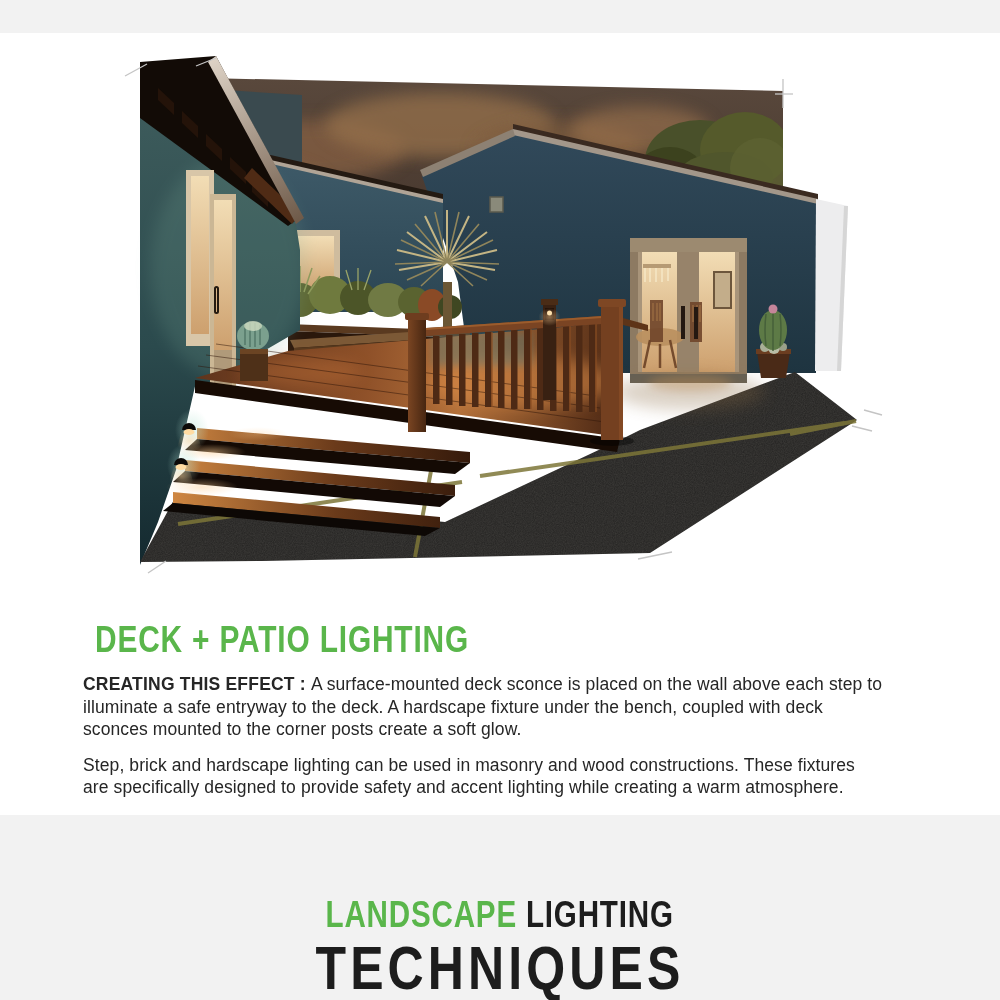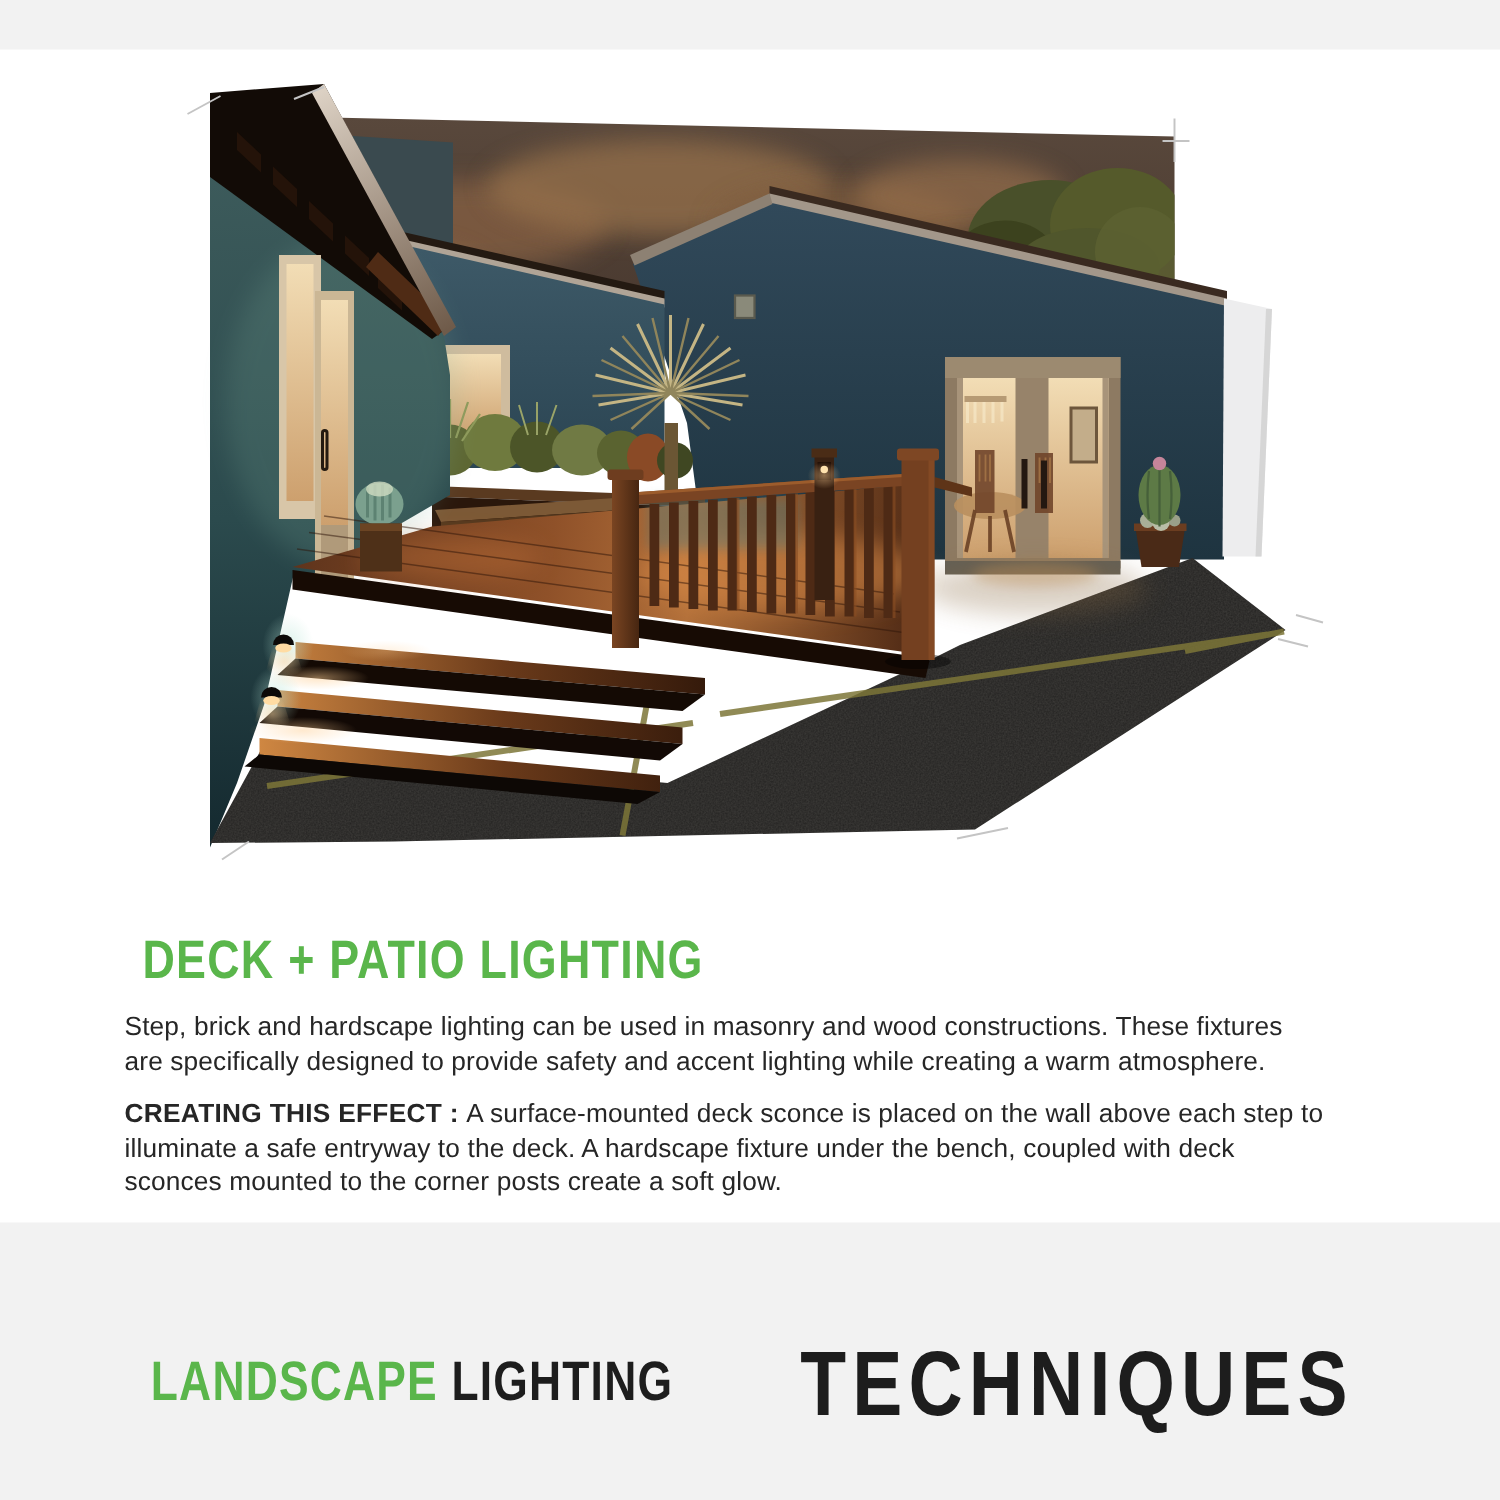--- a/index.html
+++ b/index.html
@@ -8,22 +8,22 @@
   .band{position:absolute;left:0;width:1000px;background:var(--band,#f2f2f2);}
   #top-band{top:0;height:33px;}
   #illustration{position:absolute;left:120px;top:48px;width:770px;height:532px;}
   #section{position:absolute;left:83px;top:608px;width:880px;color:var(--body_ink,#262626);}
   #section h1{margin:12px;font-size:36px;font-weight:bold;color:var(--accent,#5ab64b);
               letter-spacing:1px;line-height:40px;white-space:nowrap;}
   .condensed{display:inline-block;transform:scaleX(0.83);transform-origin:left center;}
   #section p{margin:13px 0 0 0;font-size:17.5px;line-height:22.5px;white-space:pre-line;
              letter-spacing:0.1px;}
   #section p strong{letter-spacing:0.2px;}
-  #footer{top:815px;height:185px;display:flex;flex-direction:row;align-items:center;
-          justify-content:center;padding-top:27px;box-sizing:border-box;}
+  #footer{top:815px;height:185px;display:flex;flex-direction:column;align-items:center;
+          justify-content:flex-end;padding-top:27px;box-sizing:border-box;}
   .f-line1{font-size:37px;font-weight:bold;letter-spacing:1px;line-height:40px;white-space:nowrap;
            transform:scaleX(0.80);transform-origin:center;}
   .f-line1 .green{color:var(--accent,#5ab64b);}
   .f-line1 .dark{color:var(--ink,#1d1d1d);}
   .f-line2{font-size:61px;font-weight:bold;color:var(--ink,#1d1d1d);letter-spacing:5px;
            line-height:64px;margin-top:1px;white-space:nowrap;transform:scaleX(0.82);
            transform-origin:center;}
 </style>
 </head>
 <body>
@@ -346,23 +346,23 @@
     <line x1="775" y1="94" x2="793" y2="94"></line>
     <line x1="864" y1="410" x2="882" y2="415"></line>
     <line x1="852" y1="426" x2="872" y2="431"></line>
     <line x1="148" y1="573" x2="166" y2="561"></line>
     <line x1="638" y1="559" x2="672" y2="552"></line>
   </g>
 </svg>
 
 <div id="section">
   <h1><span class="condensed">DECK + PATIO LIGHTING</span></h1>
-  <p>Step, brick and hardscape lighting can be used in masonry and wood constructions. These fixtures
-are specifically designed to provide safety and accent lighting while creating a warm atmosphere.</p>
   <p><strong>CREATING THIS EFFECT : </strong><span>A surface-mounted deck sconce is placed on the wall above each step to
 illuminate a safe entryway to the deck. A hardscape fixture under the bench, coupled with deck
 sconces mounted to the corner posts create a soft glow.</span></p>
+  <p>Step, brick and hardscape lighting can be used in masonry and wood constructions. These fixtures
+are specifically designed to provide safety and accent lighting while creating a warm atmosphere.</p>
 </div>
 
 <div id="footer" class="band">
   <div class="f-line1"><span class="green">LANDSCAPE</span><span> </span><span class="dark">LIGHTING</span></div>
   <div class="f-line2">TECHNIQUES</div>
 </div>
 
 </body></html>

